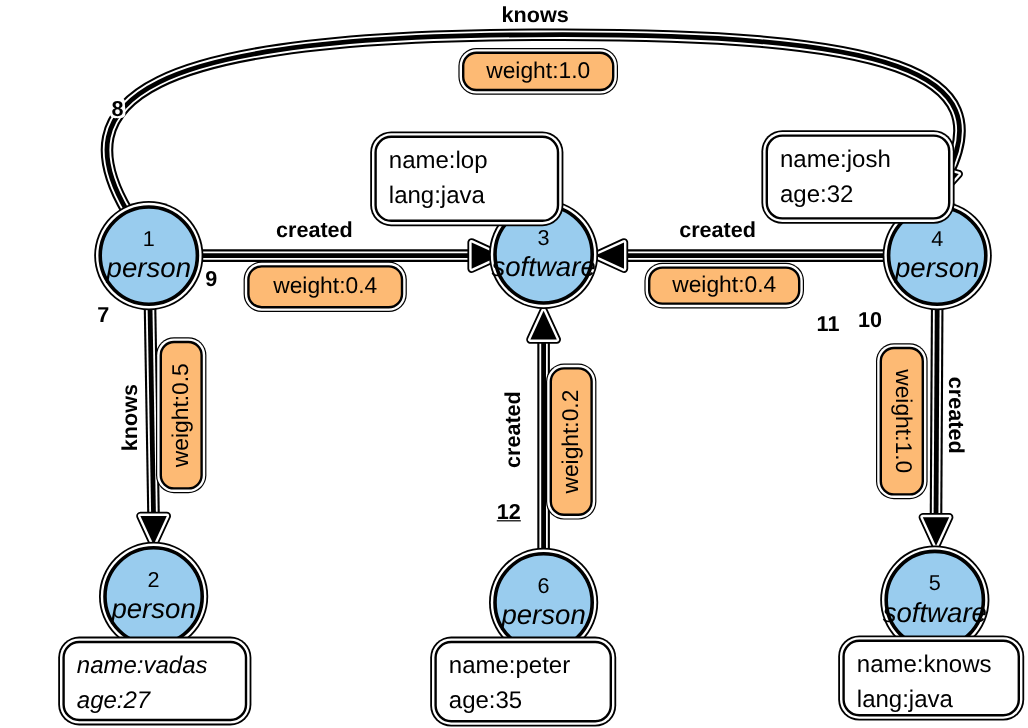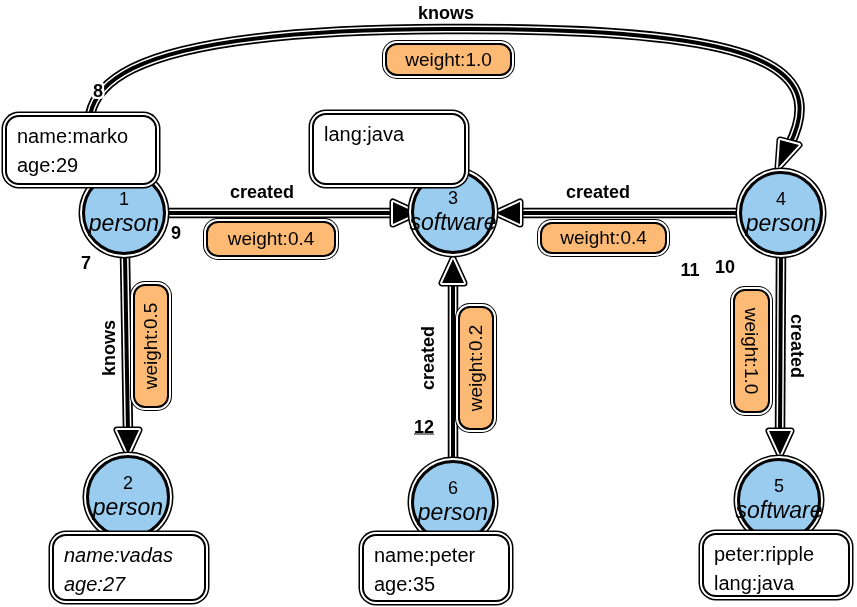--- a/index.html
+++ b/index.html
@@ -128,37 +128,38 @@
   </div>
   <div class="node" style="left:737px; top:458px;">
     <span>5</span>
     <span class="ntype">software</span>
   </div>
   <div class="node" style="left:411px; top:460px;">
     <span>6</span>
     <span class="ntype">person</span>
   </div>
 
-  <div class="pbox" style="left:5px;   top:115px; width:152px; height:70px;">
-    <div>name:marko</div>
-    <div>age:29</div>
+  <div class="pbox" style="left:312px; top:113px; width:154px; height:72px;">
+    <div>name:lop</div>
+    <div>lang:java</div>
   </div>
-  <div class="pbox" style="left:312px; top:113px; width:154px; height:72px;">
-    <div>lang:java</div>
+  <div class="pbox" style="left:638px; top:112px; width:154px; height:71px;">
+    <div>name:josh</div>
+    <div>age:32</div>
   </div>
   <div class="pbox" style="left:52px;  top:534px; width:154px; height:67px;font-style:italic;">
     <div>name:vadas</div>
     <div>age:27</div>
   </div>
   <div class="pbox" style="left:362px; top:534px; width:148px; height:68px;">
     <div>name:peter</div>
     <div>age:35</div>
   </div>
   <div class="pbox" style="left:702px; top:533px; width:148px; height:64px;">
-    <div>peter:ripple</div>
+    <div>name:knows</div>
     <div>lang:java</div>
   </div>
 
   <div class="wbox" style="left:385px; top:43px;  width:127px; height:33px;">
     <span>weight:1.0</span>
   </div>
   <div class="wbox" style="left:206px; top:221px; width:130px; height:36px;">
     <span>weight:0.4</span>
   </div>
   <div class="wbox" style="left:540px; top:222px; width:127px; height:32px;">

